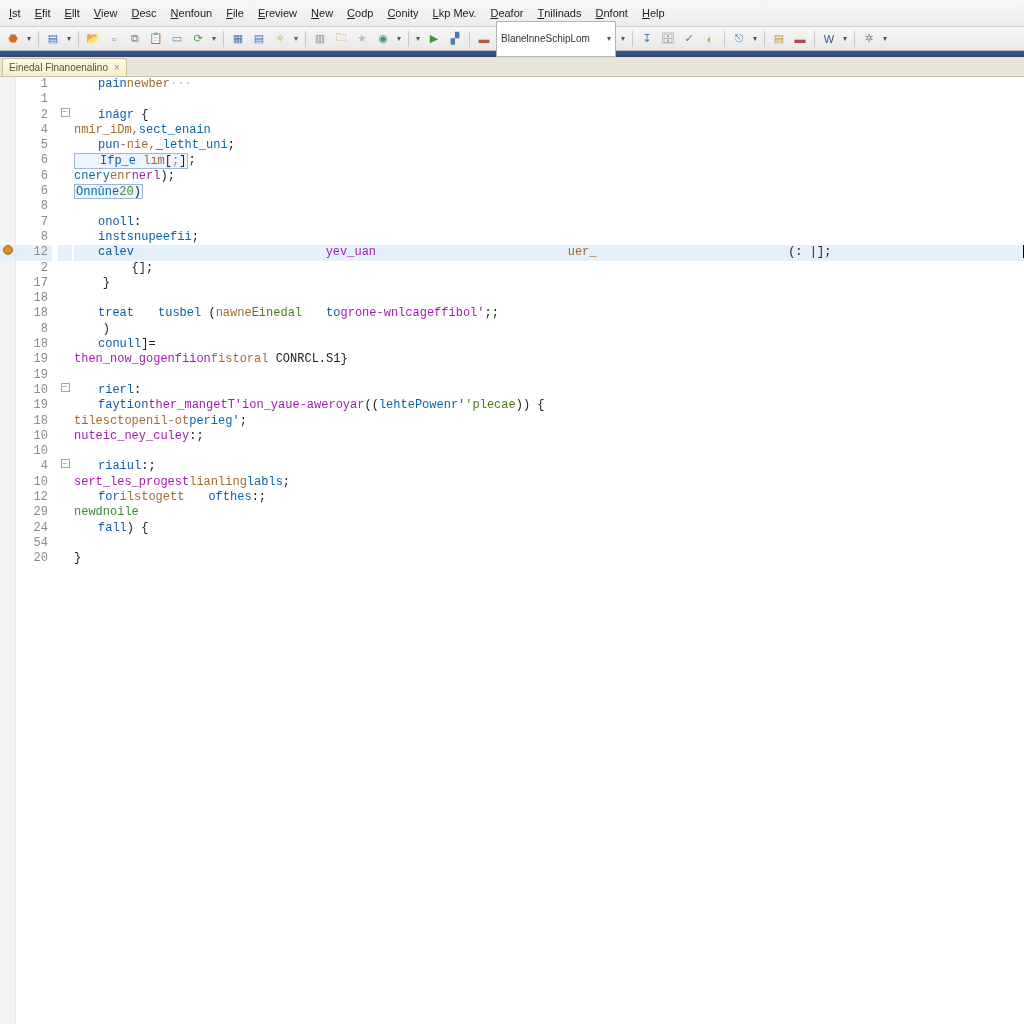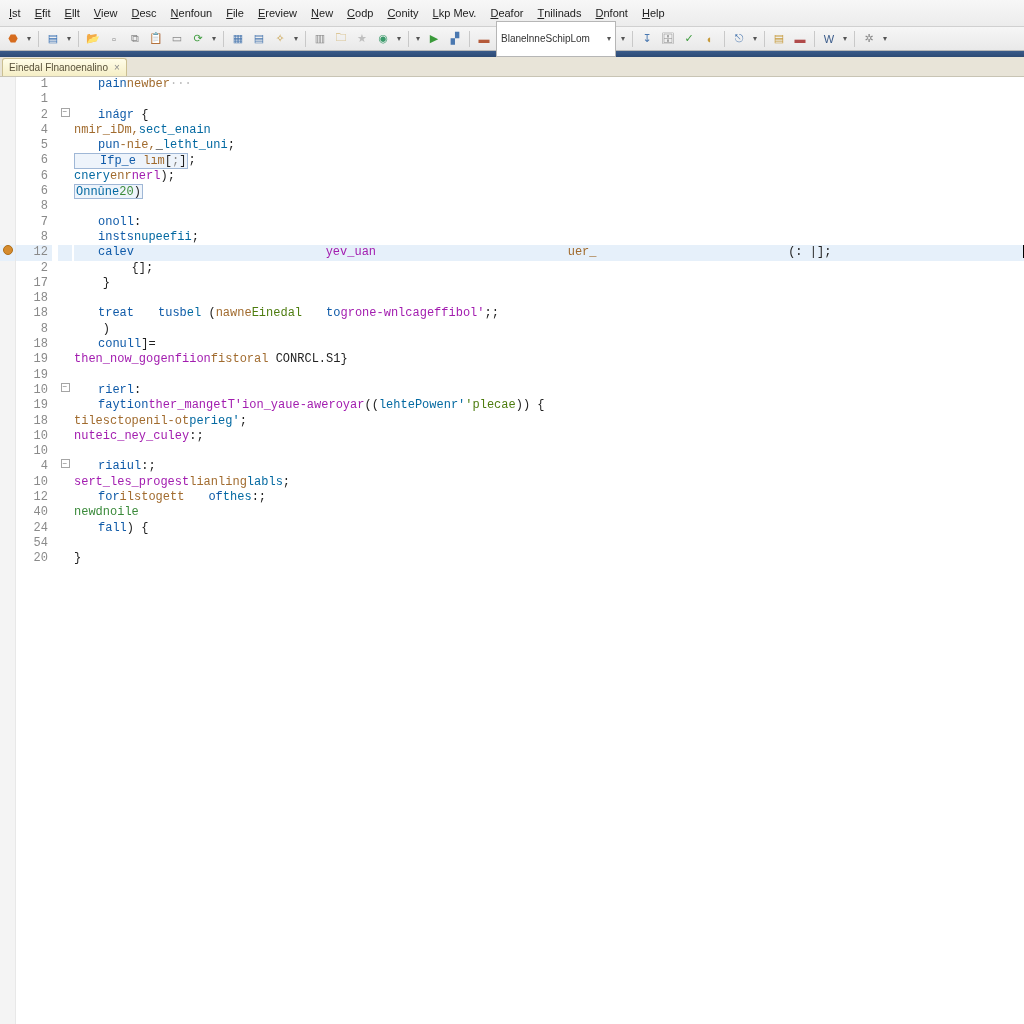--- a/index.html
+++ b/index.html
@@ -288,21 +288,21 @@
       <div class="line">19</div>
       <div class="line">19</div>
       <div class="line">10</div>
       <div class="line">19</div>
       <div class="line">18</div>
       <div class="line">10</div>
       <div class="line">10</div>
       <div class="line">4</div>
       <div class="line">10</div>
       <div class="line">12</div>
-      <div class="line">40</div>
+      <div class="line">29</div>
       <div class="line">24</div>
       <div class="line">54</div>
       <div class="line">20</div>
     </div>
   <div class="fold-col" id="foldcol">
       <div class="line"></div>
       <div class="line"></div>
       <div class="line">
         <span class="fm">−</span>
       </div>

